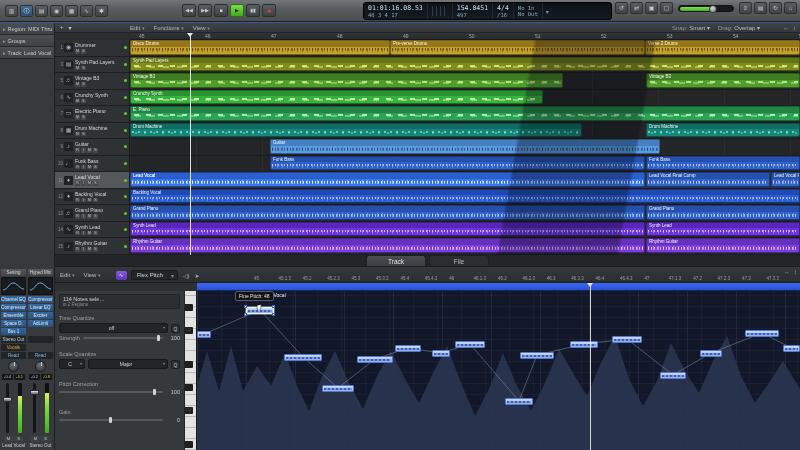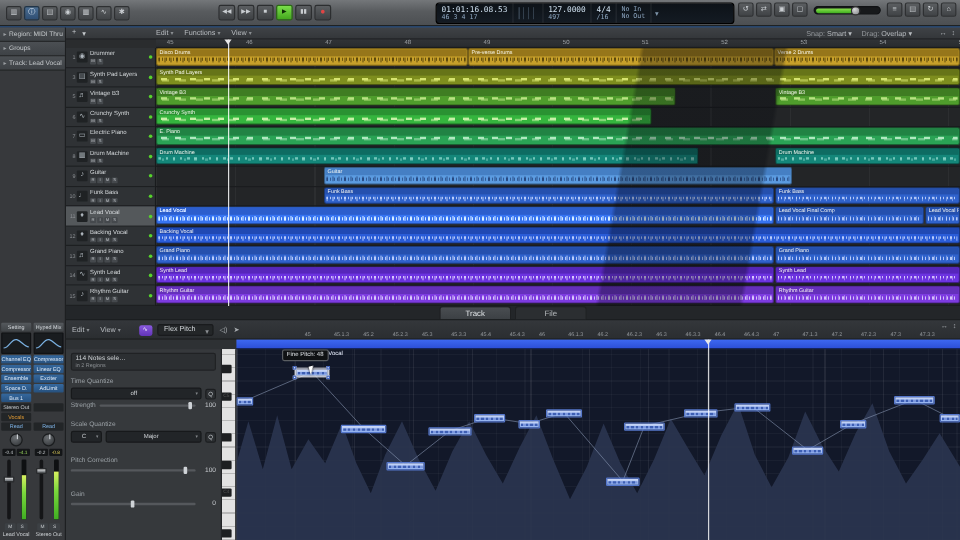--- a/index.html
+++ b/index.html
@@ -191,21 +191,21 @@
       </div>
     <div id="lcd">
       <div class="seg">
         <span class="l1">01:01:16.08.53</span>
         <span class="l2">46 3 4 17</span>
       </div>
       <div class="seg">
           <div class="ticks"></div>
         </div>
       <div class="seg">
-        <span class="l1">127.0000</span>
+        <span class="l1">154.0451</span>
         <span class="l2">497</span>
       </div>
       <div class="seg">
         <span class="l1">4/4</span>
         <span class="l2">/16</span>
       </div>
       <div class="seg">
         <span class="l2">No In</span>
         <span class="l2">No Out</span>
       </div>

